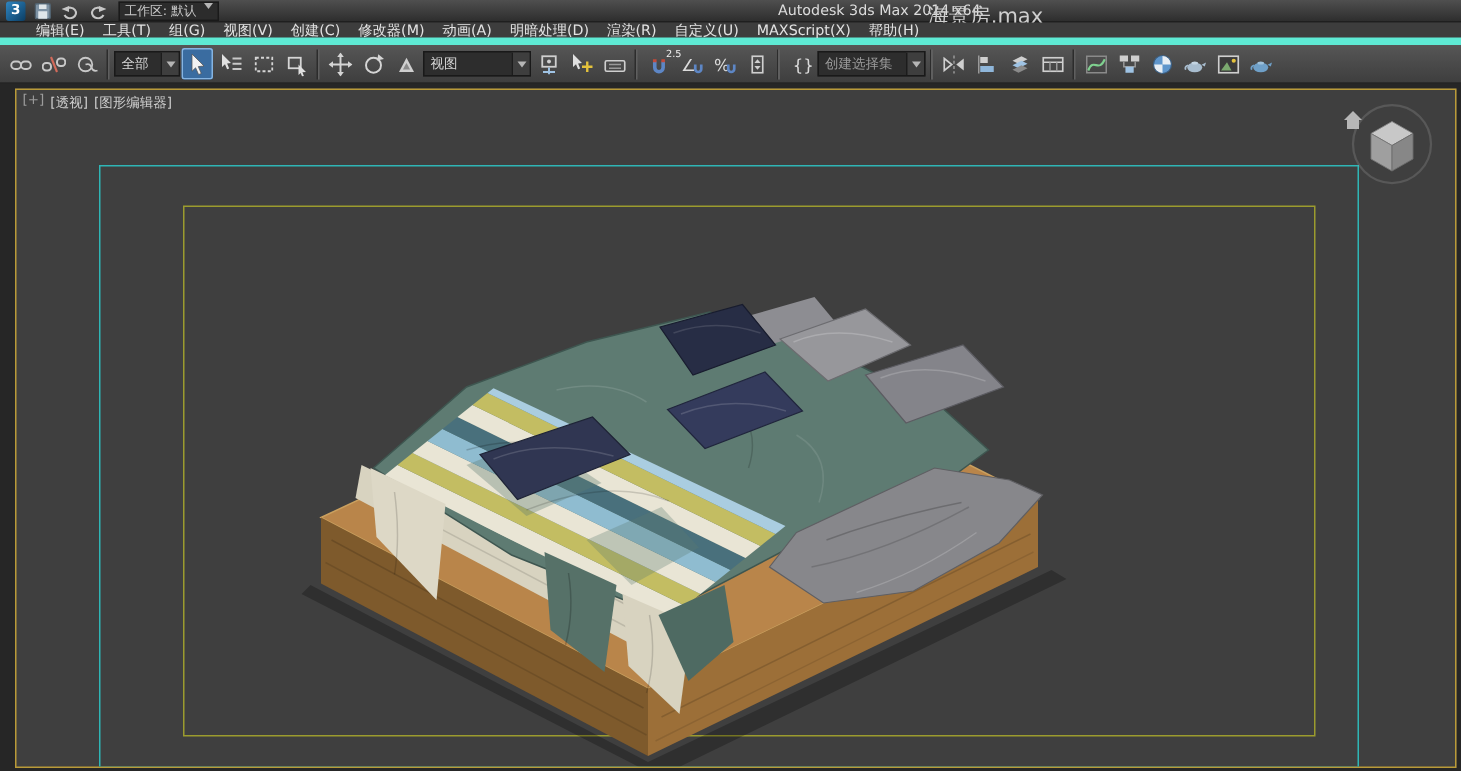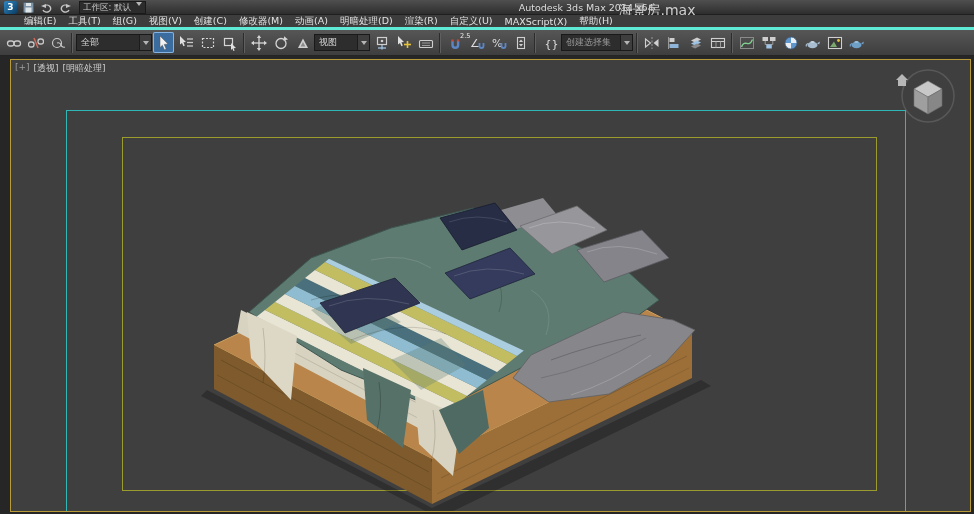--- a/index.html
+++ b/index.html
@@ -32,21 +32,21 @@
     border:1px solid #1a1a1a; color:#c9c9c9; font-size:8.5px;
     display:flex; align-items:flex-start; gap:5px; padding:0 3px;
   }
   .caret{ width:0; height:0; border-left:3px solid transparent; border-right:3px solid transparent; border-top:4px solid #b5b5b5; }
   .app-title{ position:absolute; left:57%; transform:translateX(-50%); top:2px; font-size:9.5px; color:#dcdcdc; white-space:nowrap;margin-left:31px; }
   .file-name{ position:absolute; left:63.5%; top:2px; font-size:14px; color:#cfcfcf; white-space:nowrap; }
 
   
   .menubar{
     height:15px; display:flex; align-items:center;
-    background:#3d3d3d; border-bottom:3px solid #5eead4;
+    background:#3d3d3d; border-bottom:5px solid #5eead4;
     padding-left:18px; position:relative; z-index:5;
   }
   .menu-item{ font-size:9.5px; color:#e2e2e2; padding:0 6px; height:100%; display:flex; align-items:center; cursor:default; white-space:nowrap; }
 
   
   .toolbar{
     height:26px; display:flex; align-items:center; gap:1px;
     background:linear-gradient(#565656,#3e3e3e);
     border-bottom:1px solid #242424;
     padding:0 3px; position:relative; z-index:5;
@@ -148,21 +148,21 @@
   </span>
   <span class="tbtn">
     <svg width="16" height="16" viewBox="0 0 16 16">
         <circle cx="7" cy="8" r="4.5" fill="none" stroke="#c8c8c8" stroke-width="1.2"></circle>
         <path d="M7 8 q3 -1 4 2 q1 3 4 2" fill="none" stroke="#c8c8c8" stroke-width="1.2"></path>
       </svg>
   </span>
 
   <div class="sep"></div>
 
-  <div class="combo" style="width:76px">
+  <div class="combo" style="width:44px">
     <span class="val">全部</span>
     <span class="abox" style="margin-left:auto">
         <span class="caret"></span>
       </span>
   </div>
 
   <span class="tbtn active">
     <svg width="16" height="16" viewBox="0 0 16 16">
         <polygon points="4,1 12,9 8.2,9.4 10.2,14 8.4,14.7 6.4,10.2 4,12.5" fill="#f2f2f2" stroke="#555" stroke-width="0.5"></polygon>
       </svg>
@@ -205,21 +205,21 @@
         <polygon points="11.2,1.2 15,4.4 10.4,5.4" fill="#d5d5d5"></polygon>
       </svg>
   </span>
   <span class="tbtn">
     <svg width="16" height="16" viewBox="0 0 16 16">
         <polygon points="3,13 13,13 8,3.5" fill="#cfcfcf"></polygon>
         <polygon points="5.6,11.4 10.4,11.4 8,7" fill="#8a8a8a"></polygon>
       </svg>
   </span>
 
-  <div class="combo" style="width:56px">
+  <div class="combo" style="width:72px">
     <span class="val">视图</span>
     <span class="abox" style="margin-left:auto">
         <span class="caret"></span>
       </span>
   </div>
 
   <span class="tbtn">
     <svg width="16" height="16" viewBox="0 0 16 16">
         <rect x="3.5" y="2.5" width="9" height="7" fill="none" stroke="#cfcfcf" stroke-width="1.2"></rect>
         <circle cx="8" cy="6" r="1.3" fill="#cfcfcf"></circle>
@@ -366,21 +366,21 @@
       </svg>
   </span>
 
 </div>
 
 <div class="viewport">
 
   <div class="vp-label">
     <span class="seg plus">[+]</span>
     <span class="seg">[透视]</span>
-    <span class="seg">[明暗处理]</span>
+    <span class="seg">[图形编辑器]</span>
   </div>
 
   <div class="safe-action"></div>
   <div class="safe-title"></div>
 
   <svg class="bed-svg" width="959" height="451" viewBox="0 0 959 451">
 
     <polygon points="196,330 421,448 690,320 700,326 428,458 190,336" fill="rgba(0,0,0,0.25)"></polygon>
 
     <polygon points="203,285 463,163 681,273 421,399" fill="#b9854a" stroke="#d2a express"></polygon>

